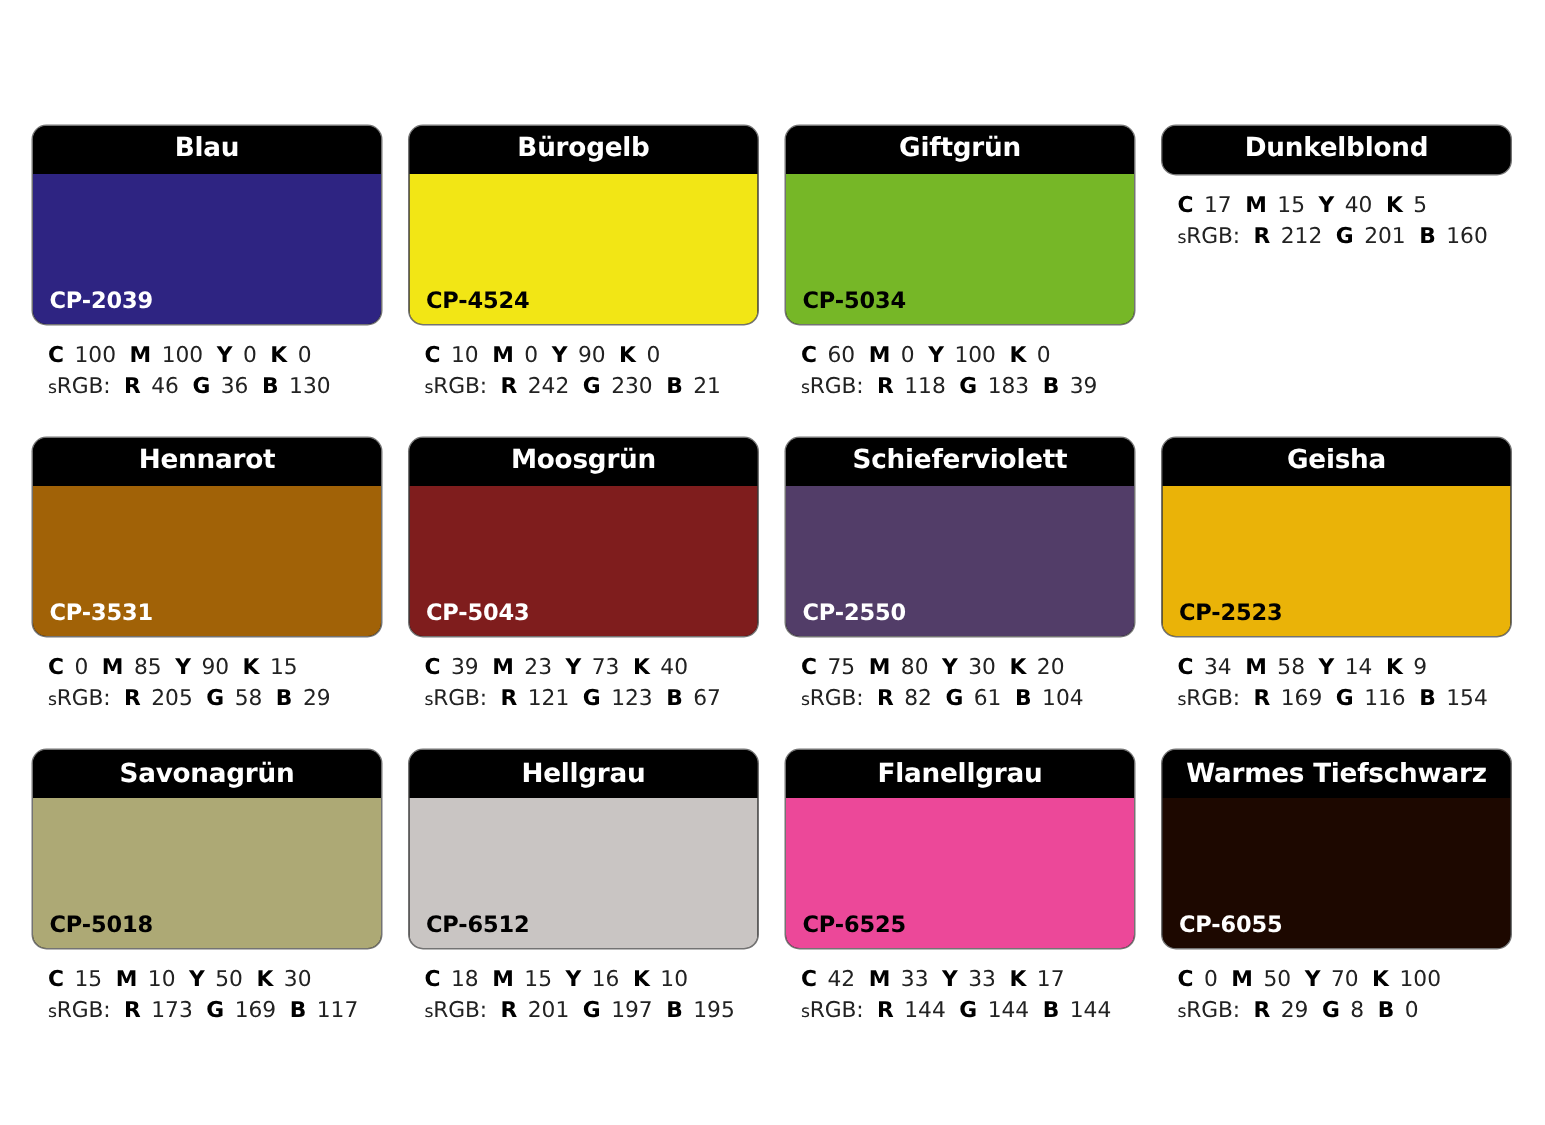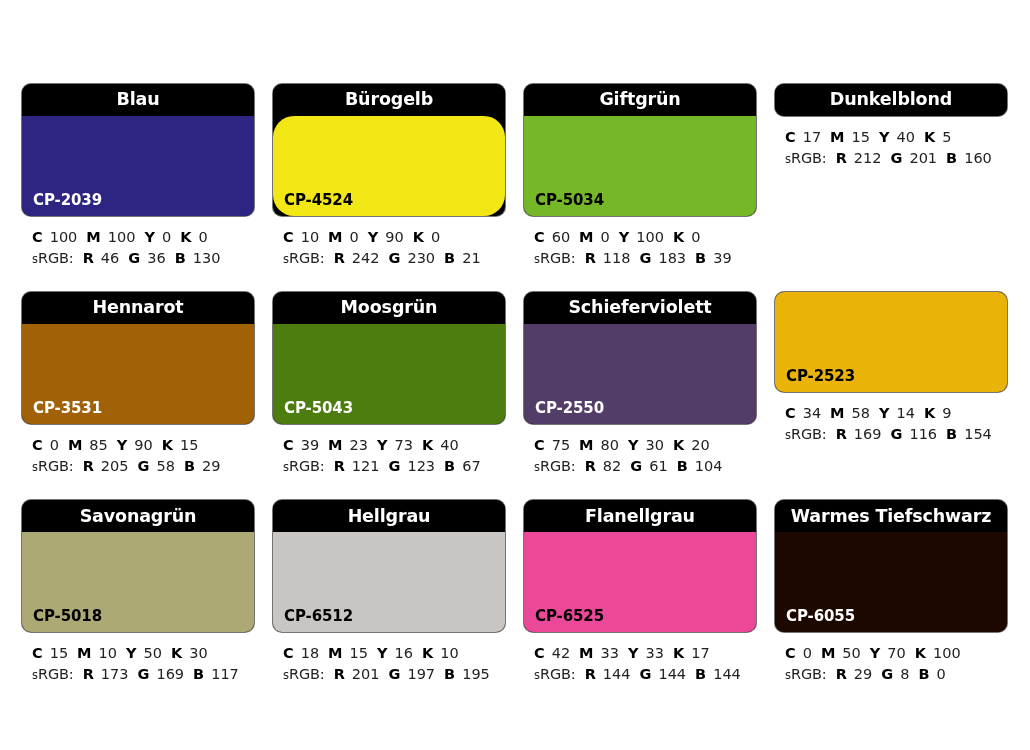--- a/index.html
+++ b/index.html
@@ -130,21 +130,21 @@
         <div class="values">
           <div class="val-line"><span class="k">C</span><span class="sp"></span><span class="v">100</span><span class="sp-wide"></span><span class="k">M</span><span class="sp"></span><span class="v">100</span><span class="sp-wide"></span><span class="k">Y</span><span class="sp"></span><span class="v">0</span><span class="sp-wide"></span><span class="k">K</span><span class="sp"></span><span class="v">0</span></div>
           <div class="val-line"><span class="srgb-label"><span class="small-s">s</span><span>RGB:</span></span><span class="sp-wide"></span><span class="k">R</span><span class="sp"></span><span class="v">46</span><span class="sp-wide"></span><span class="k">G</span><span class="sp"></span><span class="v">36</span><span class="sp-wide"></span><span class="k">B</span><span class="sp"></span><span class="v">130</span></div>
         </div>
       </div>
       <div class="swatch">
         <div class="card">
           <div class="card-header">
             <span class="card-name">Bürogelb</span>
           </div>
-          <div class="card-body" style="background: rgb(242, 230, 21); border-radius: 21px;">
+          <div class="card-body" style="background: rgb(242, 230, 21);">
             <span class="card-code on-light">CP-4524</span>
           </div>
         </div>
         <div class="values">
           <div class="val-line"><span class="k">C</span><span class="sp"></span><span class="v">10</span><span class="sp-wide"></span><span class="k">M</span><span class="sp"></span><span class="v">0</span><span class="sp-wide"></span><span class="k">Y</span><span class="sp"></span><span class="v">90</span><span class="sp-wide"></span><span class="k">K</span><span class="sp"></span><span class="v">0</span></div>
           <div class="val-line"><span class="srgb-label"><span class="small-s">s</span><span>RGB:</span></span><span class="sp-wide"></span><span class="k">R</span><span class="sp"></span><span class="v">242</span><span class="sp-wide"></span><span class="k">G</span><span class="sp"></span><span class="v">230</span><span class="sp-wide"></span><span class="k">B</span><span class="sp"></span><span class="v">21</span></div>
         </div>
       </div>
       <div class="swatch">
         <div class="card">
@@ -183,21 +183,21 @@
         <div class="values">
           <div class="val-line"><span class="k">C</span><span class="sp"></span><span class="v">0</span><span class="sp-wide"></span><span class="k">M</span><span class="sp"></span><span class="v">85</span><span class="sp-wide"></span><span class="k">Y</span><span class="sp"></span><span class="v">90</span><span class="sp-wide"></span><span class="k">K</span><span class="sp"></span><span class="v">15</span></div>
           <div class="val-line"><span class="srgb-label"><span class="small-s">s</span><span>RGB:</span></span><span class="sp-wide"></span><span class="k">R</span><span class="sp"></span><span class="v">205</span><span class="sp-wide"></span><span class="k">G</span><span class="sp"></span><span class="v">58</span><span class="sp-wide"></span><span class="k">B</span><span class="sp"></span><span class="v">29</span></div>
         </div>
       </div>
       <div class="swatch">
         <div class="card">
           <div class="card-header">
             <span class="card-name">Moosgrün</span>
           </div>
-          <div class="card-body" style="background: #4d7c0f; text-align: center;">
+          <div class="card-body" style="background: #7f1d1d; text-align: center;">
             <span class="card-code on-dark">CP-5043</span>
           </div>
         </div>
         <div class="values">
           <div class="val-line"><span class="k">C</span><span class="sp"></span><span class="v">39</span><span class="sp-wide"></span><span class="k">M</span><span class="sp"></span><span class="v">23</span><span class="sp-wide"></span><span class="k">Y</span><span class="sp"></span><span class="v">73</span><span class="sp-wide"></span><span class="k">K</span><span class="sp"></span><span class="v">40</span></div>
           <div class="val-line"><span class="srgb-label"><span class="small-s">s</span><span>RGB:</span></span><span class="sp-wide"></span><span class="k">R</span><span class="sp"></span><span class="v">121</span><span class="sp-wide"></span><span class="k">G</span><span class="sp"></span><span class="v">123</span><span class="sp-wide"></span><span class="k">B</span><span class="sp"></span><span class="v">67</span></div>
         </div>
       </div>
       <div class="swatch">
         <div class="card">
@@ -208,20 +208,23 @@
             <span class="card-code on-dark">CP-2550</span>
           </div>
         </div>
         <div class="values">
           <div class="val-line"><span class="k">C</span><span class="sp"></span><span class="v">75</span><span class="sp-wide"></span><span class="k">M</span><span class="sp"></span><span class="v">80</span><span class="sp-wide"></span><span class="k">Y</span><span class="sp"></span><span class="v">30</span><span class="sp-wide"></span><span class="k">K</span><span class="sp"></span><span class="v">20</span></div>
           <div class="val-line"><span class="srgb-label"><span class="small-s">s</span><span>RGB:</span></span><span class="sp-wide"></span><span class="k">R</span><span class="sp"></span><span class="v">82</span><span class="sp-wide"></span><span class="k">G</span><span class="sp"></span><span class="v">61</span><span class="sp-wide"></span><span class="k">B</span><span class="sp"></span><span class="v">104</span></div>
         </div>
       </div>
       <div class="swatch">
         <div class="card">
+          <div class="card-header">
+            <span class="card-name">Geisha</span>
+          </div>
           <div class="card-body" style="background: #eab308; padding-left: 28px;">
             <span class="card-code on-light">CP-2523</span>
           </div>
         </div>
         <div class="values">
           <div class="val-line"><span class="k">C</span><span class="sp"></span><span class="v">34</span><span class="sp-wide"></span><span class="k">M</span><span class="sp"></span><span class="v">58</span><span class="sp-wide"></span><span class="k">Y</span><span class="sp"></span><span class="v">14</span><span class="sp-wide"></span><span class="k">K</span><span class="sp"></span><span class="v">9</span></div>
           <div class="val-line"><span class="srgb-label"><span class="small-s">s</span><span>RGB:</span></span><span class="sp-wide"></span><span class="k">R</span><span class="sp"></span><span class="v">169</span><span class="sp-wide"></span><span class="k">G</span><span class="sp"></span><span class="v">116</span><span class="sp-wide"></span><span class="k">B</span><span class="sp"></span><span class="v">154</span></div>
         </div>
       </div>
       <div class="swatch">

